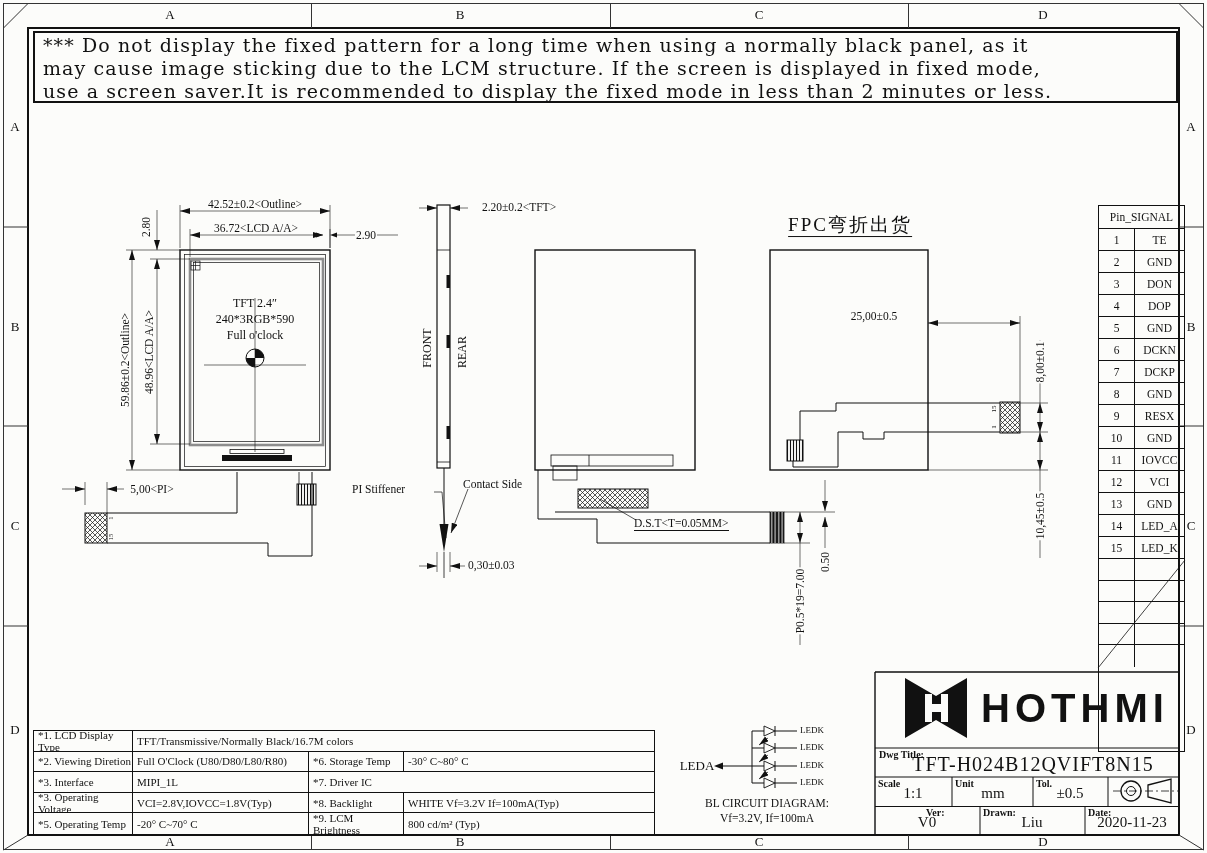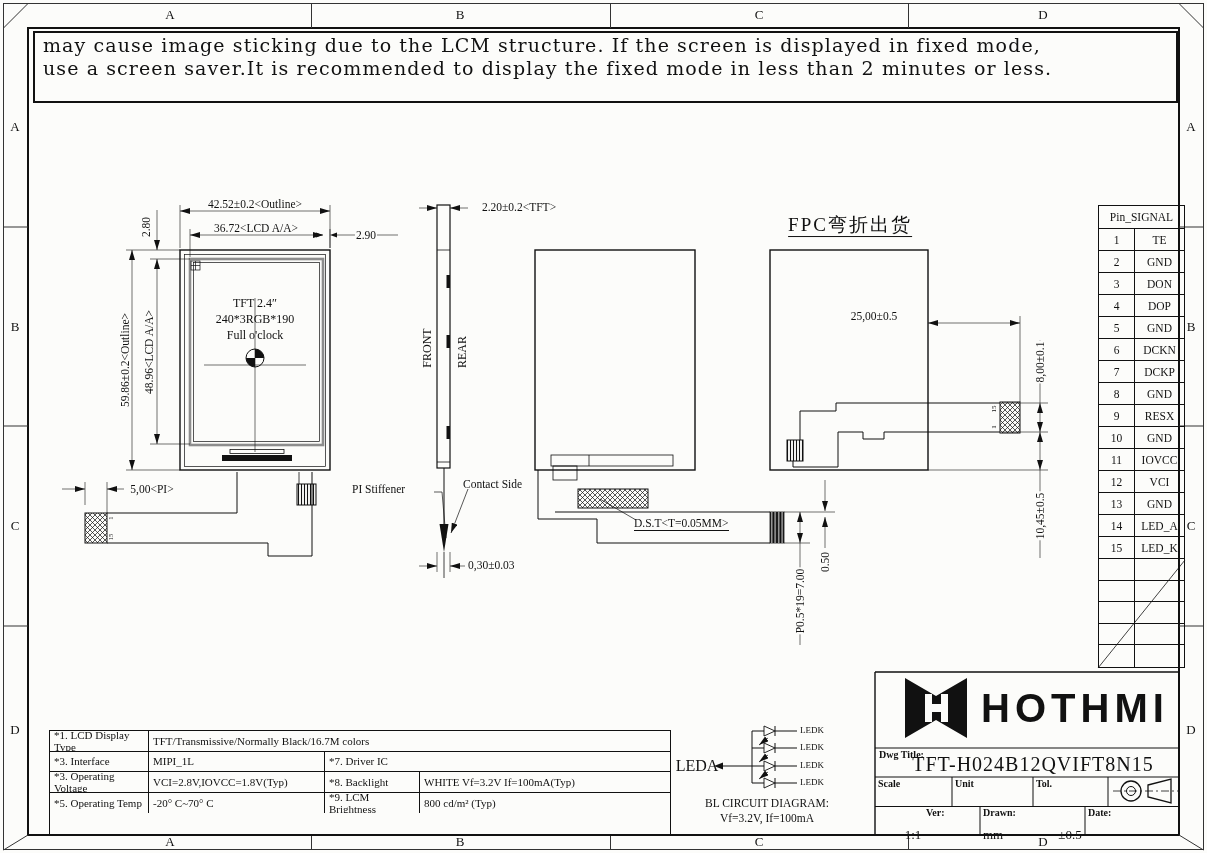--- a/index.html
+++ b/index.html
@@ -12,45 +12,45 @@
   .rot{transform:translate(-50%,-50%) rotate(-90deg);}
   .dim{font-size:11.5px;}
   .mask{background:#fcfcfa;padding:0 1px;}
   .zone{font-size:13px;}
   .warn{position:absolute;left:33px;top:31px;width:1145px;height:72px;border:2px solid #111;
         z-index:2;padding:1px 8px;box-sizing:border-box;}
   .warn div{font-size:19px;letter-spacing:1.1px;line-height:23px;white-space:nowrap;
             font-family:"DejaVu Serif",serif;}
   .underline{border-bottom:1px solid #111;padding-bottom:1px;}
   
-  .pin-table{position:absolute;left:1098px;top:205px;width:87px;height:463px;z-index:2;
+  .pin-table{position:absolute;left:1098px;top:205px;width:87px;height:547px;z-index:2;
              border:1.2px solid #111;box-sizing:border-box;font-size:11.5px;}
   .pin-header{height:23px;border-bottom:1px solid #111;display:flex;align-items:center;
               justify-content:center;box-sizing:border-box;}
   .pin-row{display:flex;height:22px;box-sizing:border-box;border-bottom:1px solid #111;}
   .pin-row.empty{height:21.6px;}
   .pin-row.empty:last-child{border-bottom:none;}
   .pin-c1{width:36px;border-right:1px solid #111;display:flex;align-items:center;
           justify-content:center;box-sizing:border-box;}
   .pin-c2{flex:1;display:flex;align-items:center;justify-content:center;}
   
   .spec{position:absolute;left:33px;top:730px;width:622px;height:106px;z-index:2;
-        border:1.5px solid #111;box-sizing:border-box;font-size:11px;margin-left:16px;}
+        border:1.5px solid #111;box-sizing:border-box;font-size:11px;}
   .spec-row{display:grid;grid-template-columns:99px 176px 95px 250px;height:20.6px;
             border-bottom:1px solid #111;box-sizing:border-box;}
   .spec-row:last-child{border-bottom:none;}
   .spec-row.wide{grid-template-columns:99px 1fr;}
   .spec-cell{border-right:1px solid #111;display:flex;align-items:center;padding-left:4px;
              box-sizing:border-box;overflow:hidden;}
   .spec-cell:last-child{border-right:none;}
   .brand{font-family:"Liberation Sans",sans-serif;font-weight:bold;font-size:40px;
          letter-spacing:5px;}
   .dwg{font-size:20px;letter-spacing:1px;}
   .lbl{font-size:10px;font-weight:bold;}
-  .val{font-size:13px;margin-top:41px;}
+  .val{font-size:15px;}
 </style>
 </head>
 <body>
 
 <div class="sheet">
 
 <svg class="lines" width="1207" height="853" viewBox="0 0 1207 853">
   <defs>
     <marker id="arw" viewBox="0 0 10 6" refX="10" refY="3" markerWidth="10" markerHeight="6" markerUnits="userSpaceOnUse" orient="auto-start-reverse">
       <path d="M0,0 L10,3 L0,6 Z" fill="#111"></path>
@@ -221,26 +221,27 @@
 <div class="t ctr zone" style="left:15px;top:127px">A</div>
 <div class="t ctr zone" style="left:15px;top:327px">B</div>
 <div class="t ctr zone" style="left:15px;top:526px">C</div>
 <div class="t ctr zone" style="left:15px;top:730px">D</div>
 <div class="t ctr zone" style="left:1191px;top:127px">A</div>
 <div class="t ctr zone" style="left:1191px;top:327px">B</div>
 <div class="t ctr zone" style="left:1191px;top:526px">C</div>
 <div class="t ctr zone" style="left:1191px;top:730px">D</div>
 
 <div class="warn">
+  <div>*** Do not display the fixed pattern for a long time when using a normally black panel, as it</div>
   <div>may cause image sticking due to the LCM structure. If the screen is displayed in fixed mode,</div>
   <div>use a screen saver.It is recommended to display the fixed mode in less than 2 minutes or less.</div>
 </div>
 
 <div class="t ctr" style="left:255px;top:303px;font-size:12px">TFT 2.4″</div>
-<div class="t ctr" style="left:255px;top:319px;font-size:12px">240*3RGB*190</div>
+<div class="t ctr" style="left:255px;top:319px;font-size:12px">240*3RGB*590</div>
 <div class="t ctr" style="left:255px;top:335px;font-size:12px">Full o'clock</div>
 <div class="t ctr dim" style="left:255px;top:204px">42.52±0.2&lt;Outline&gt;</div>
 <div class="t ctr dim" style="left:256px;top:228px">36.72&lt;LCD A/A&gt;</div>
 <div class="t ctr dim mask" style="left:366px;top:235px">2.90</div>
 <div class="t rot dim" style="left:146px;top:227px">2.80</div>
 <div class="t rot dim" style="left:125px;top:360px">59.86±0.2&lt;Outline&gt;</div>
 <div class="t rot dim" style="left:149px;top:352px">48.96&lt;LCD A/A&gt;</div>
 <div class="t ctr dim mask" style="left:152px;top:489px">5,00&lt;PI&gt;</div>
 <div class="t rot" style="left:111px;top:518px;font-size:6.5px">1</div>
 <div class="t rot" style="left:111px;top:537px;font-size:6.5px">15</div>
@@ -256,21 +257,21 @@
 <div class="t rot dim mask" style="left:800px;top:601px">P0.5*19=7.00</div>
 <div class="t rot dim mask" style="left:825px;top:562px">0.50</div>
 
 <div class="t ctr underline" style="left:850px;top:226px;font-size:19px;letter-spacing:2px">FPC弯折出货</div>
 <div class="t ctr dim mask" style="left:874px;top:316px">25,00±0.5</div>
 <div class="t rot dim mask" style="left:1040px;top:362px">8,00±0.1</div>
 <div class="t rot dim mask" style="left:1040px;top:516px">10,45±0.5</div>
 <div class="t rot" style="left:995px;top:409px;font-size:7px">15</div>
 <div class="t rot" style="left:995px;top:427px;font-size:7px">1</div>
 
-<div class="t ctr" style="left:697px;top:766px;font-size:16px">LEDA</div>
+<div class="t ctr" style="left:697px;top:766px;font-size:13px">LEDA</div>
 <div class="t" style="left:800px;top:726px;font-size:9px">LEDK</div>
 <div class="t" style="left:800px;top:743px;font-size:9px">LEDK</div>
 <div class="t" style="left:800px;top:761px;font-size:9px">LEDK</div>
 <div class="t" style="left:800px;top:778px;font-size:9px">LEDK</div>
 <div class="t ctr" style="left:767px;top:803px;font-size:11.5px">BL CIRCUIT DIAGRAM:</div>
 <div class="t ctr" style="left:767px;top:818px;font-size:11.5px">Vf=3.2V, If=100mA</div>
 
 <div class="pin-table">
   <div class="pin-header">Pin_SIGNAL</div>
   <div>
@@ -369,20 +370,26 @@
   <div class="pin-row empty">
         <div class="pin-c1"></div>
         <div class="pin-c2"></div>
       </div>
 </div>
 
 <div class="spec">
   <div class="spec-row wide">
     <div class="spec-cell">*1. LCD Display Type</div>
     <div class="spec-cell">TFT/Transmissive/Normally Black/16.7M colors</div>
+  </div>
+  <div class="spec-row">
+    <div class="spec-cell">*2. Viewing Diretion</div>
+    <div class="spec-cell">Full O'Clock (U80/D80/L80/R80)</div>
+    <div class="spec-cell">*6. Storage Temp</div>
+    <div class="spec-cell">-30° C~80° C</div>
   </div>
   <div class="spec-row">
     <div class="spec-cell">*3. Interface</div>
     <div class="spec-cell">MIPI_1L</div>
     <div class="spec-cell">*7. Driver IC</div>
   </div>
   <div class="spec-row">
     <div class="spec-cell">*3. Operating Voltage</div>
     <div class="spec-cell">VCI=2.8V,IOVCC=1.8V(Typ)</div>
     <div class="spec-cell">*8. Backlight</div>

